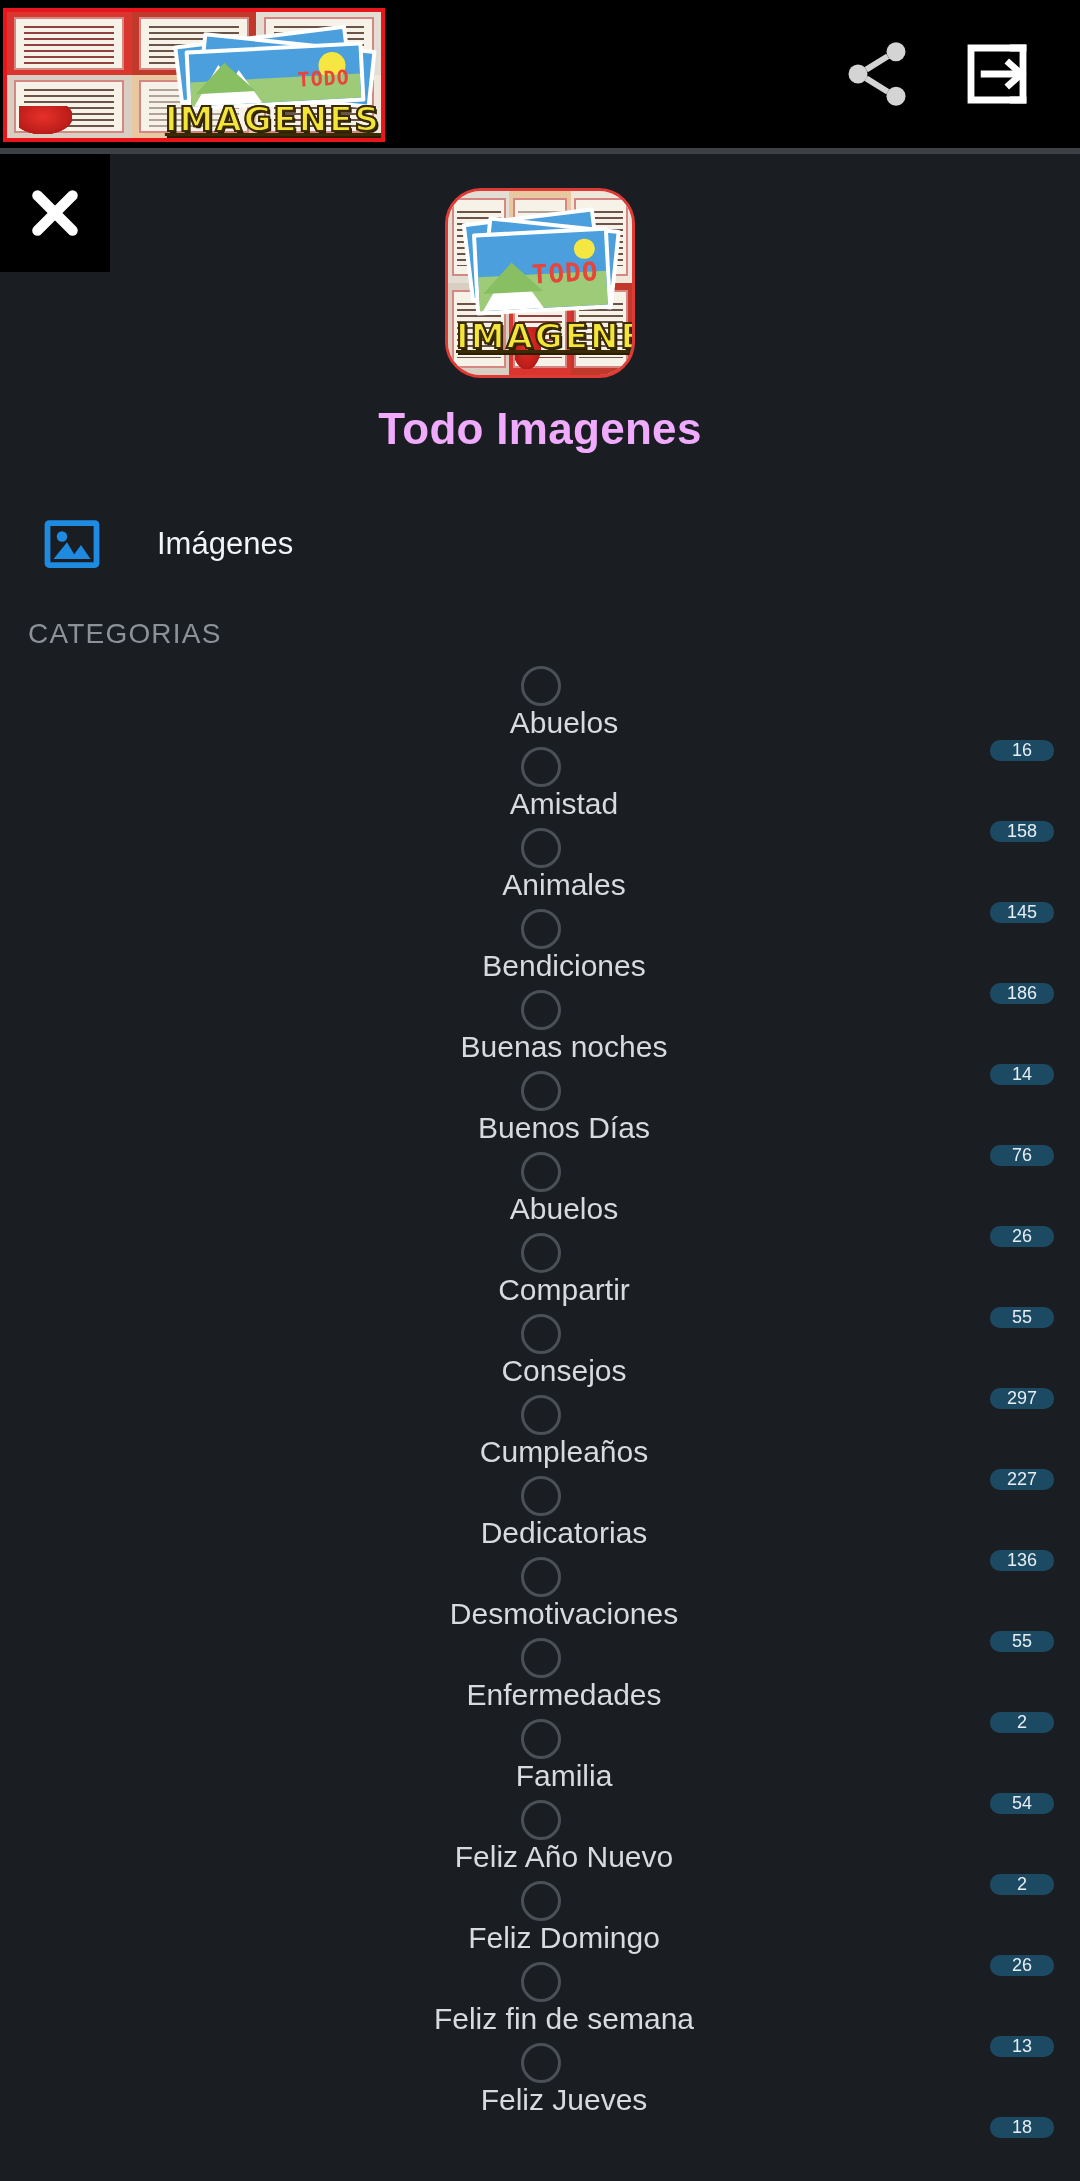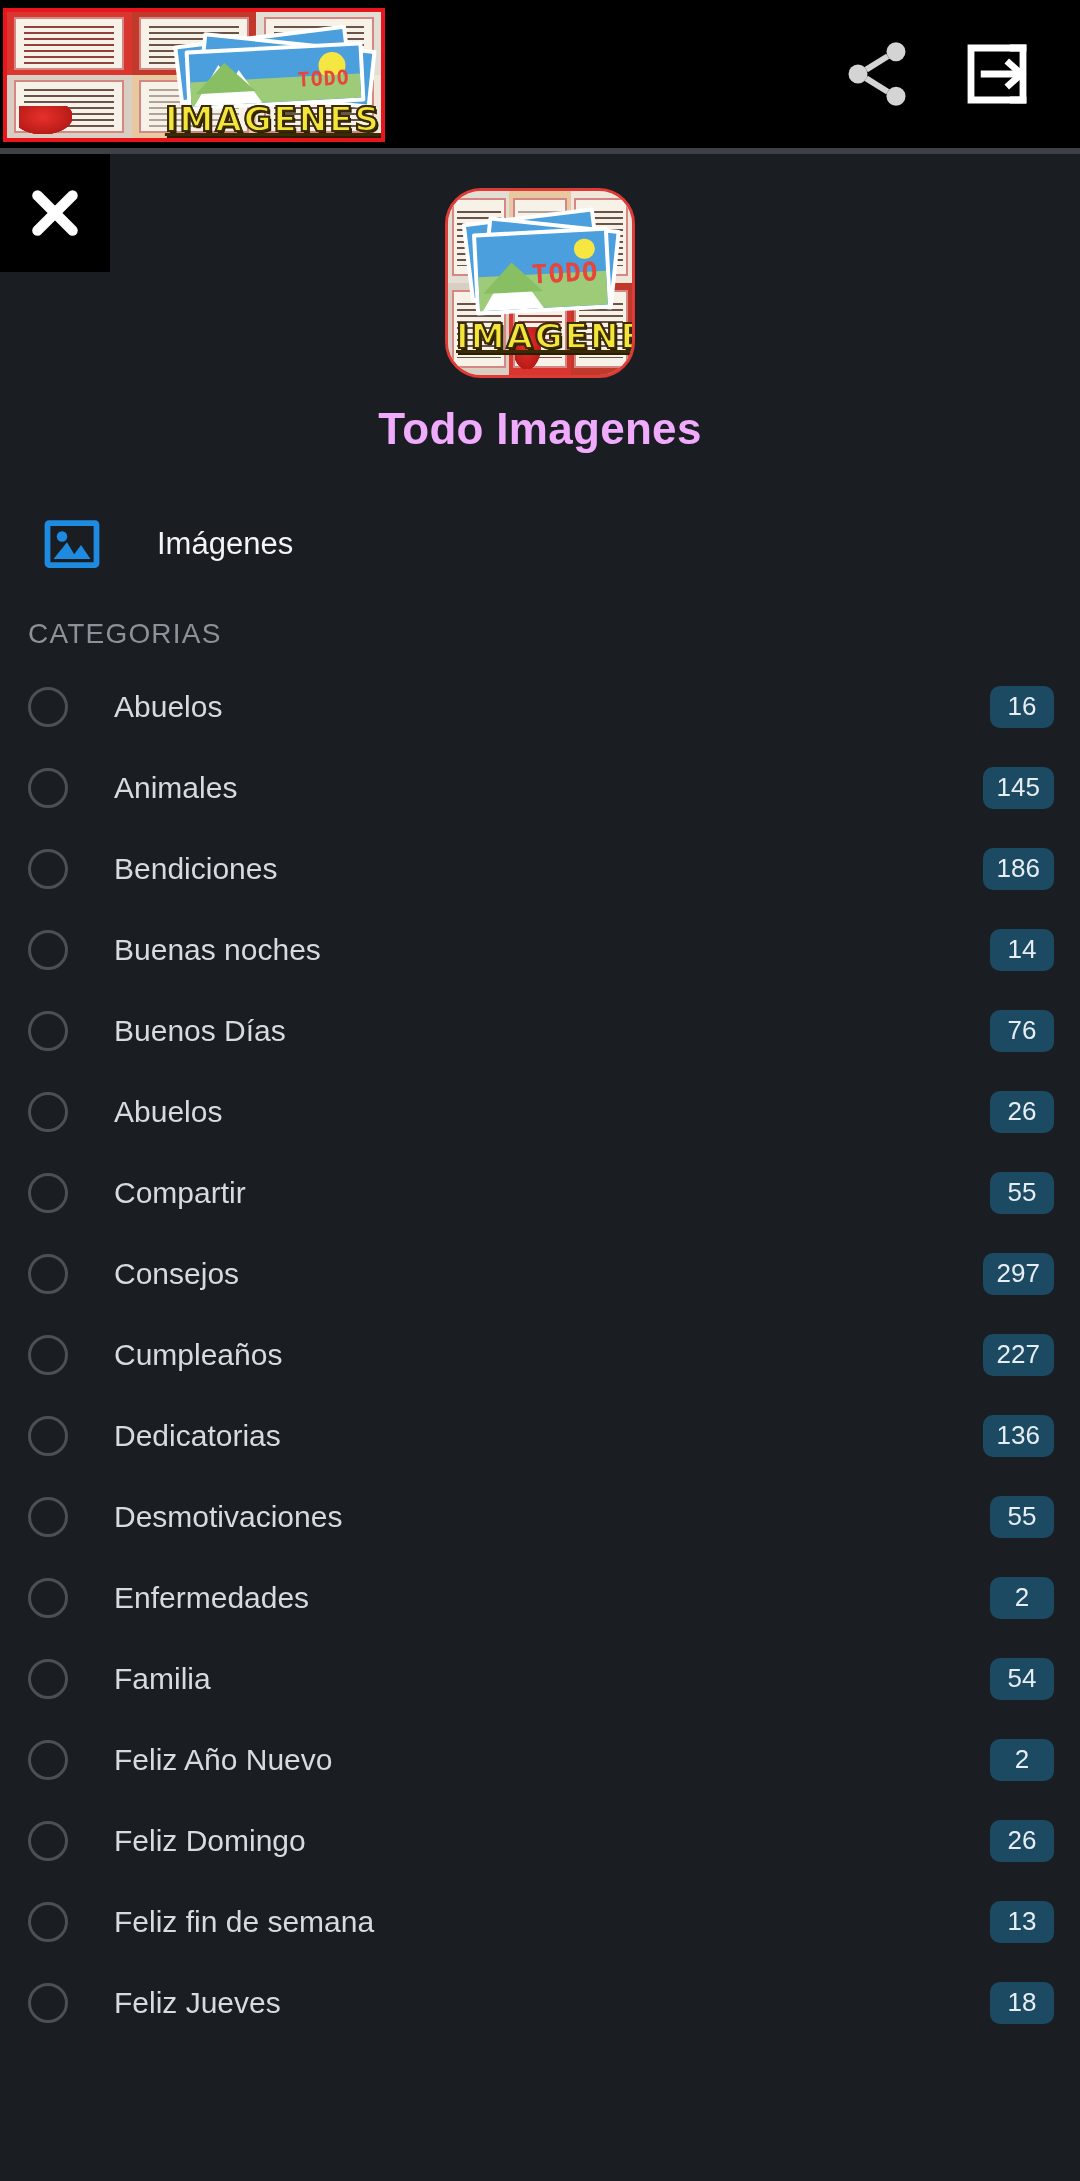--- a/index.html
+++ b/index.html
@@ -239,20 +239,21 @@
   
   .cat-list { width: 1080px; }
   .cat-row {
     position: relative;
     display: flex;
     align-items: center;
     height: 81px;
     padding-left: 28px;
     padding-right: 26px;
     cursor: pointer;
+    flex-direction: column;
   }
   .cat-radio {
     width: 40px; height: 40px;
     border-radius: 50%;
     border: 3px solid #4b5056;
     flex: 0 0 auto;
   }
   .cat-label {
     margin-left: 46px;
     font-size: 30px;
@@ -260,21 +261,21 @@
     white-space: nowrap;
   }
   .cat-badge {
     margin-left: auto;
     min-width: 64px;
     height: 42px;
     padding: 0 14px;
     border-radius: 10px;
     background: #1d4a63;
     color: #e6eef3;
-    font-size: 26px;
+    font-size: 18px;
     display: flex;
     align-items: center;
     justify-content: center;
   }
 </style>
 </head>
 <body>
 
 <div class="topbar">
 
@@ -408,20 +409,25 @@
 
   <div class="cat-list">
 
   <div class="cat-row">
         <div class="cat-radio"></div>
         <div class="cat-label">Abuelos</div>
         <div class="cat-badge">16</div>
       </div>
       <div class="cat-row">
         <div class="cat-radio"></div>
+        <div class="cat-label">Amistad</div>
+        <div class="cat-badge">158</div>
+      </div>
+      <div class="cat-row">
+        <div class="cat-radio"></div>
         <div class="cat-label">Animales</div>
         <div class="cat-badge">145</div>
       </div>
       <div class="cat-row">
         <div class="cat-radio"></div>
         <div class="cat-label">Bendiciones</div>
         <div class="cat-badge">186</div>
       </div>
       <div class="cat-row">
         <div class="cat-radio"></div>

